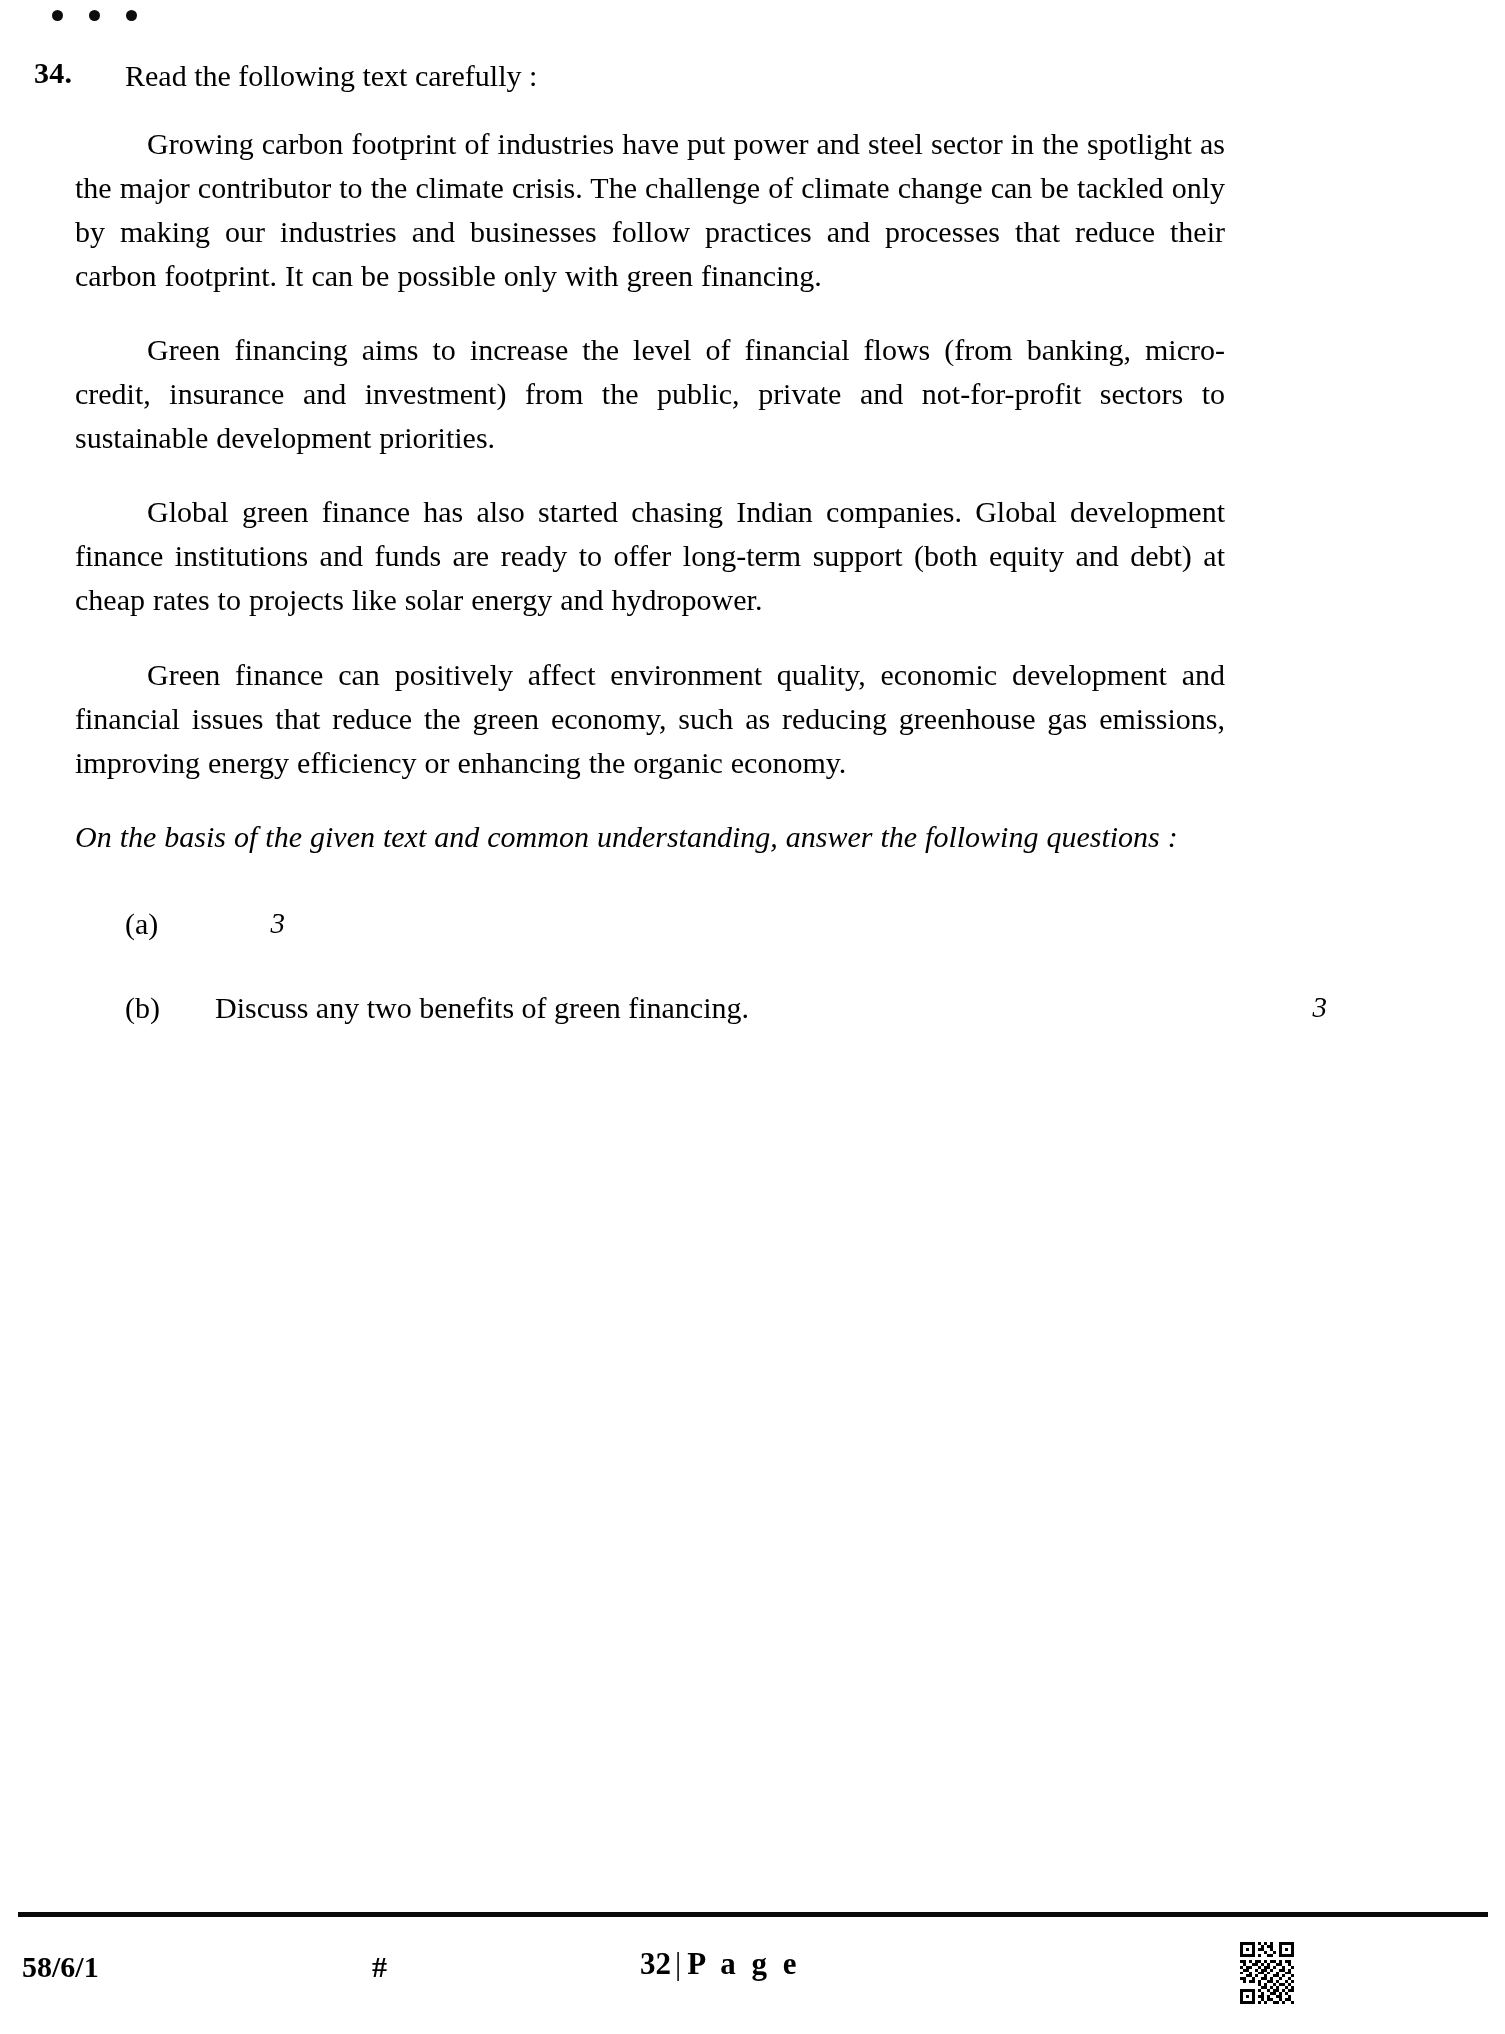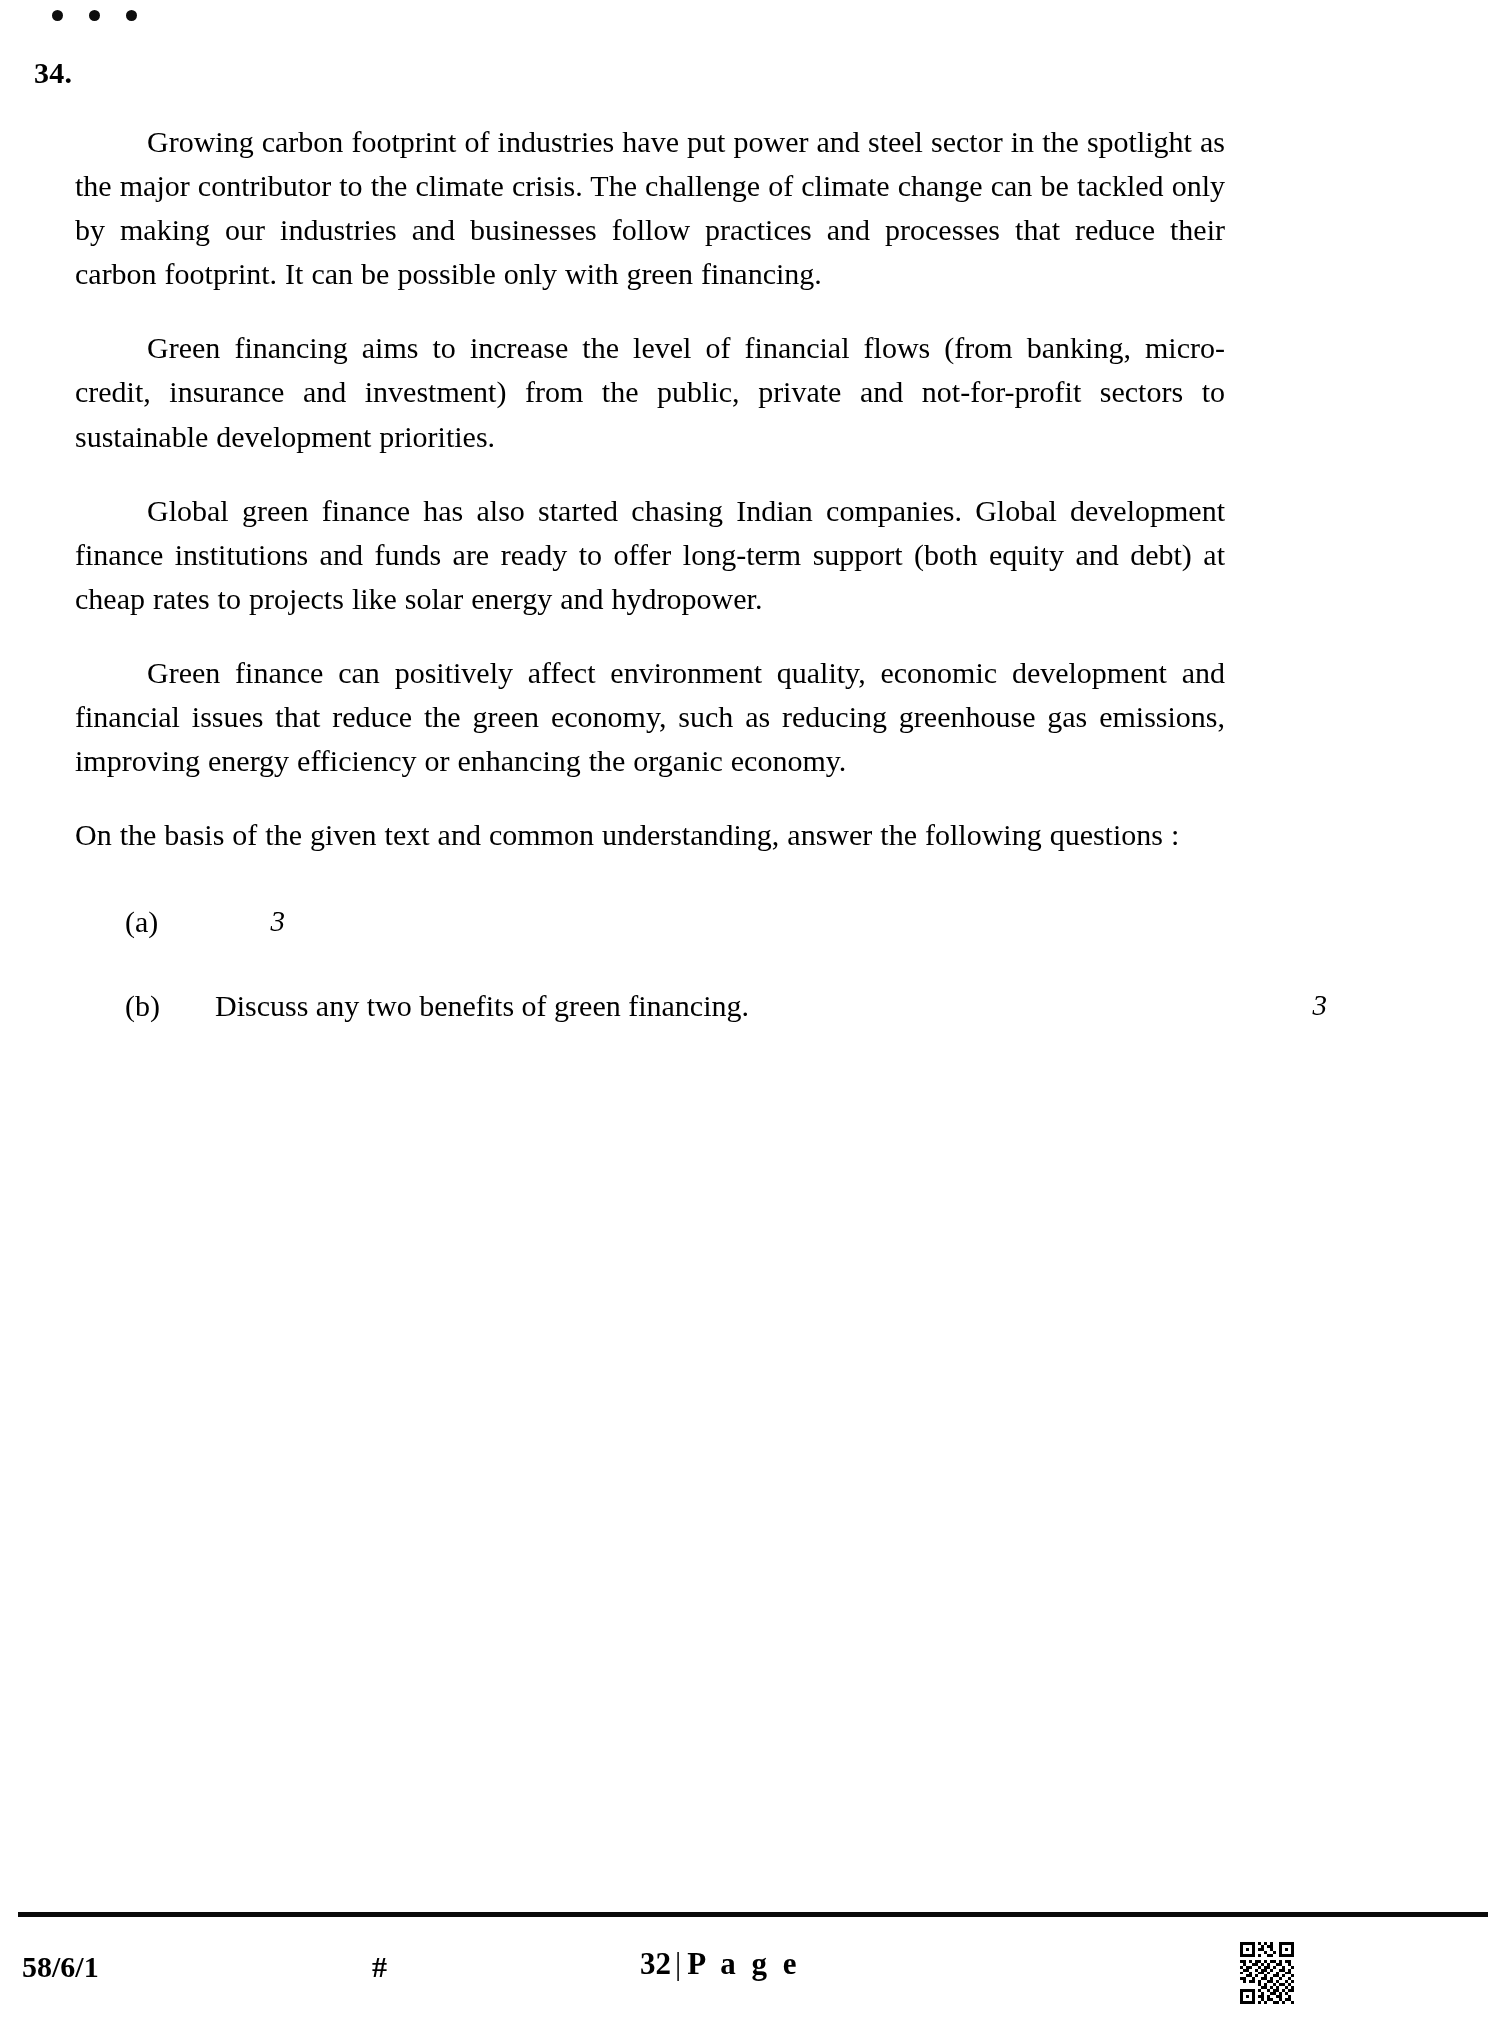--- a/index.html
+++ b/index.html
@@ -79,20 +79,21 @@
     margin: 0 0 30px 0;
     font-size: 30px;
     line-height: 1.47;
     text-align: justify;
     text-indent: 72px;
     text-justify: inter-word;
     word-spacing: 0.5px;
   }
   .passage p.noindent {
     text-indent: 0;
+    font-style: italic;
   }
   .passage p:last-child {
     margin-bottom: 0;
   }
 
   
   .subq-list {
     margin-top: 44px;
     padding-left: 125px;
     padding-right: 150px;
@@ -185,20 +186,21 @@
   <div class="dots">
     <span class="dot"></span>
     <span class="dot"></span>
     <span class="dot"></span>
   </div>
 
   <div class="content">
 
     <div class="qrow">
       <span class="qnum">34.</span>
+      <span class="qstem">Read the following text carefully :</span>
     </div>
 
     <div class="passage">
       <p>Growing carbon footprint of industries have put power and steel sector in the spotlight as the major contributor to the climate crisis. The challenge of climate change can be tackled only by making our industries and businesses follow practices and processes that reduce their carbon footprint. It can be possible only with green financing.</p>
       <p>Green financing aims to increase the level of financial flows (from banking, micro-credit, insurance and investment) from the public, private and not-for-profit sectors to sustainable development priorities.</p>
       <p>Global green finance has also started chasing Indian companies. Global development finance institutions and funds are ready to offer long-term support (both equity and debt) at cheap rates to projects like solar energy and hydropower.</p>
       <p>Green finance can positively affect environment quality, economic development and financial issues that reduce the green economy, such as reducing greenhouse gas emissions, improving energy efficiency or enhancing the organic economy.</p>
       <p class="noindent">On the basis of the given text and common understanding, answer the following questions :</p>
     </div>
 

